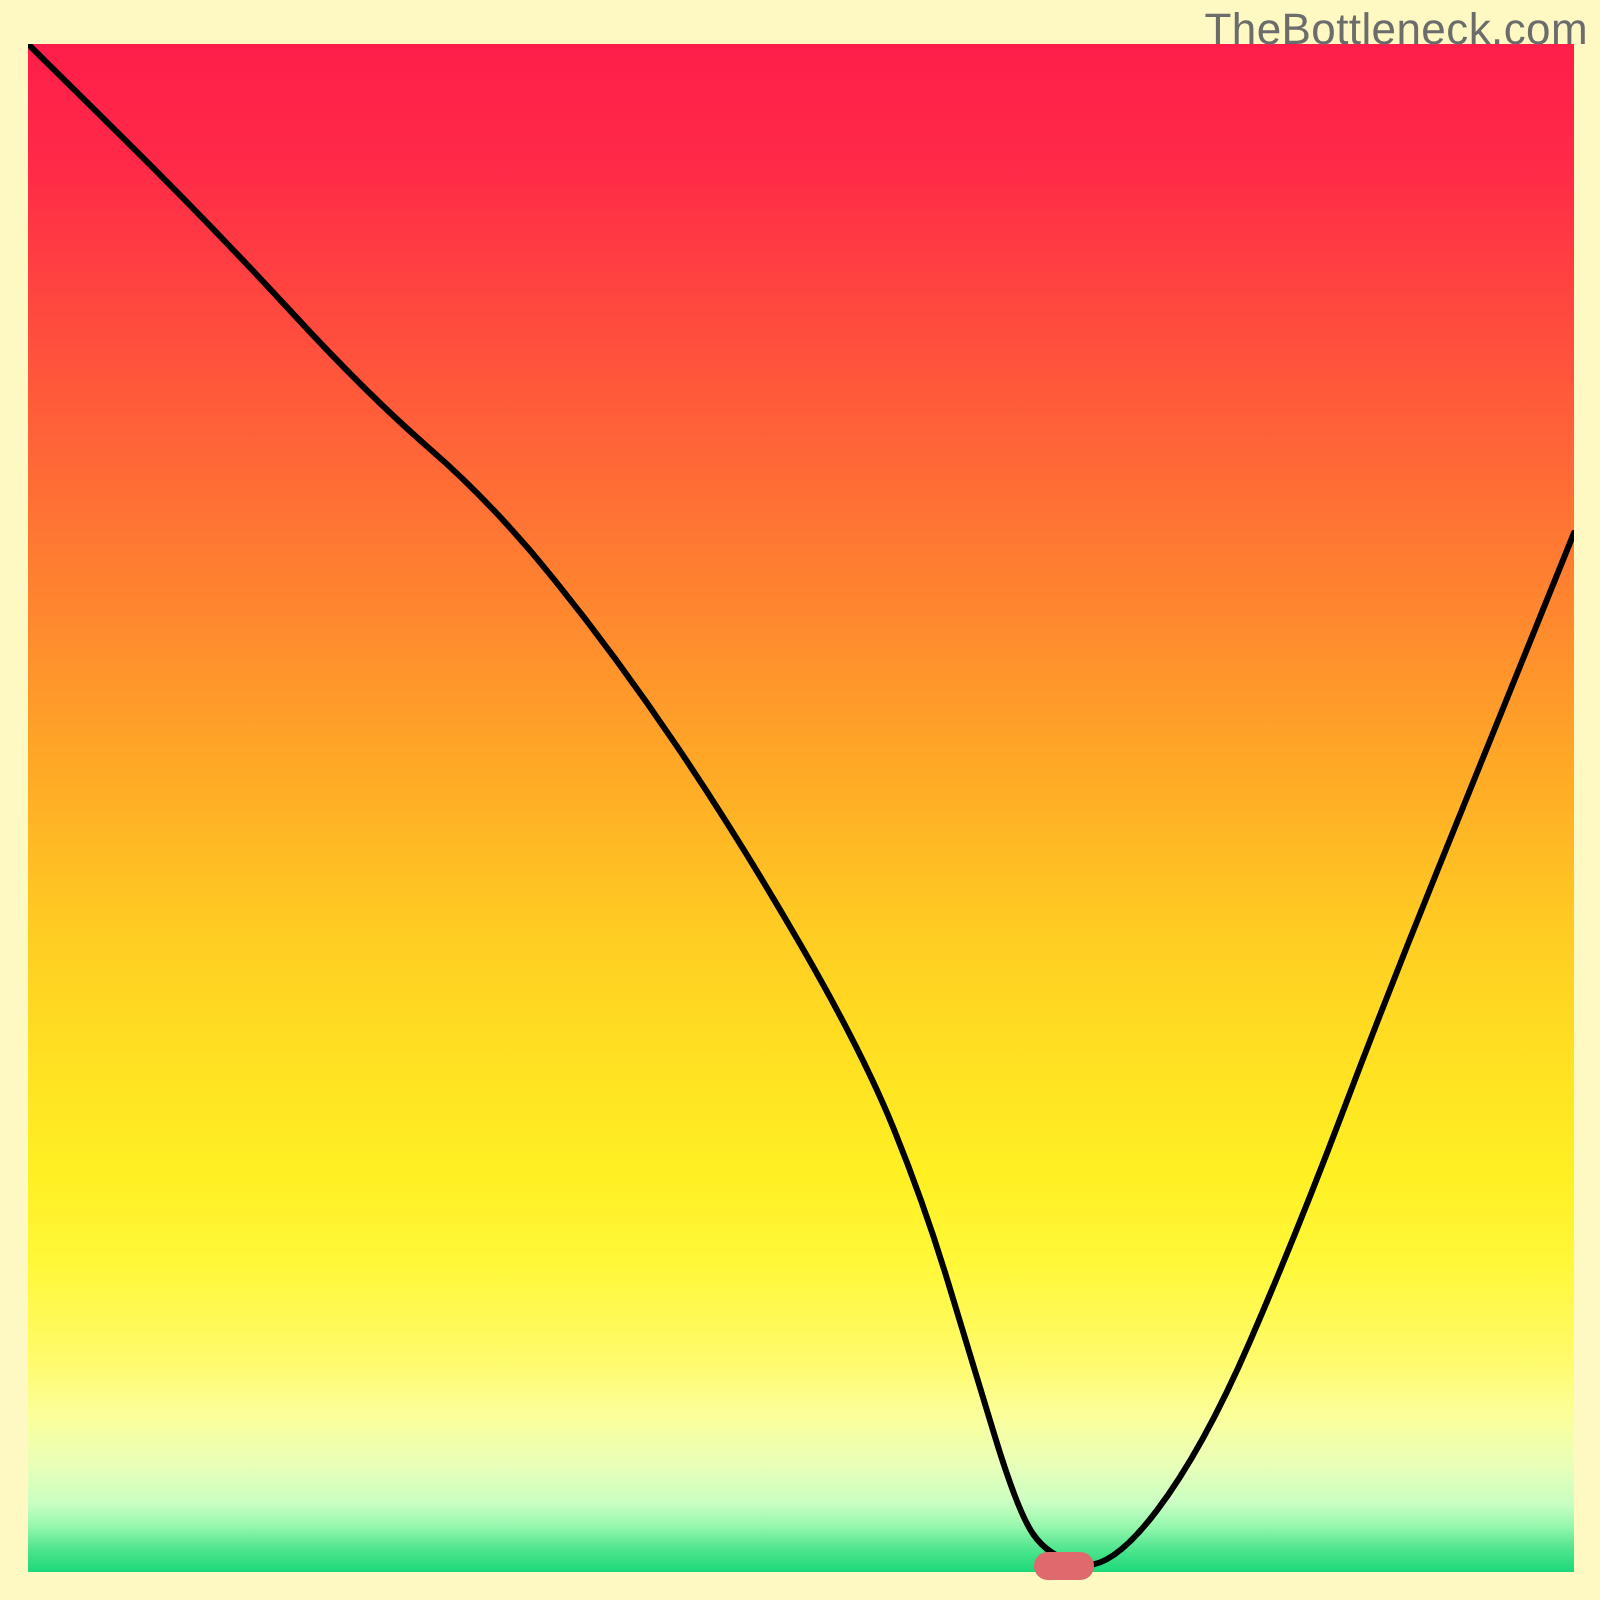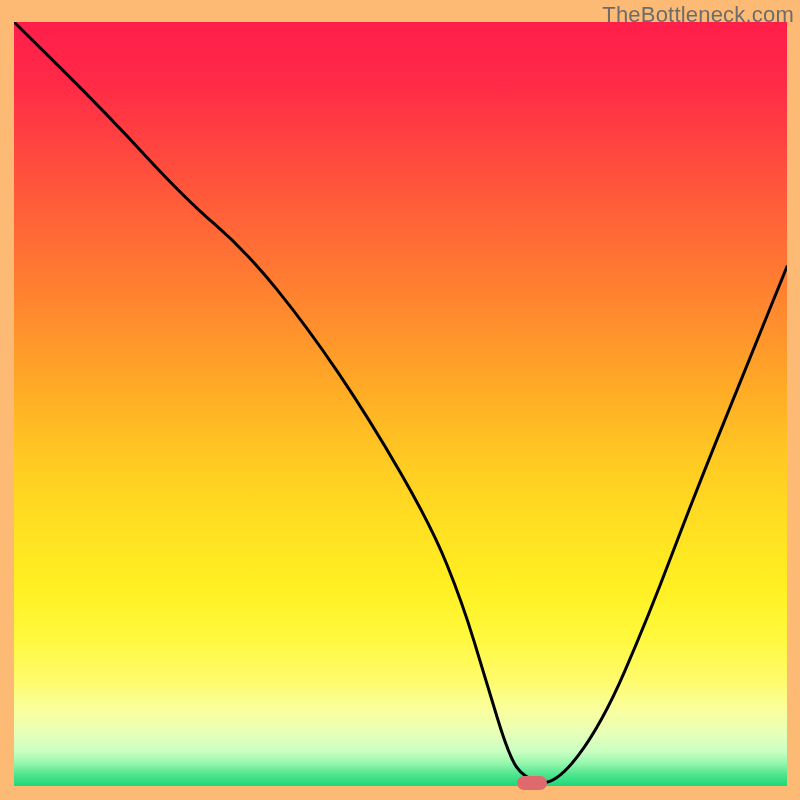--- a/index.html
+++ b/index.html
@@ -8,21 +8,21 @@
     width: 800px;
     height: 800px;
     overflow: hidden;
     background: #000;
     font-family: Arial, Helvetica, sans-serif;
   }
   .frame {
     position: relative;
     width: 800px;
     height: 800px;
-    background: #fdba74;
+    background: #fef9c3;
   }
   .plot-area {
     position: absolute;
     left: 14px;
     top: 22px;
     width: 773px;
     height: 764px;
     background: linear-gradient(to bottom,
       #ff1e4a 0%,
       #ff2a47 8%,

